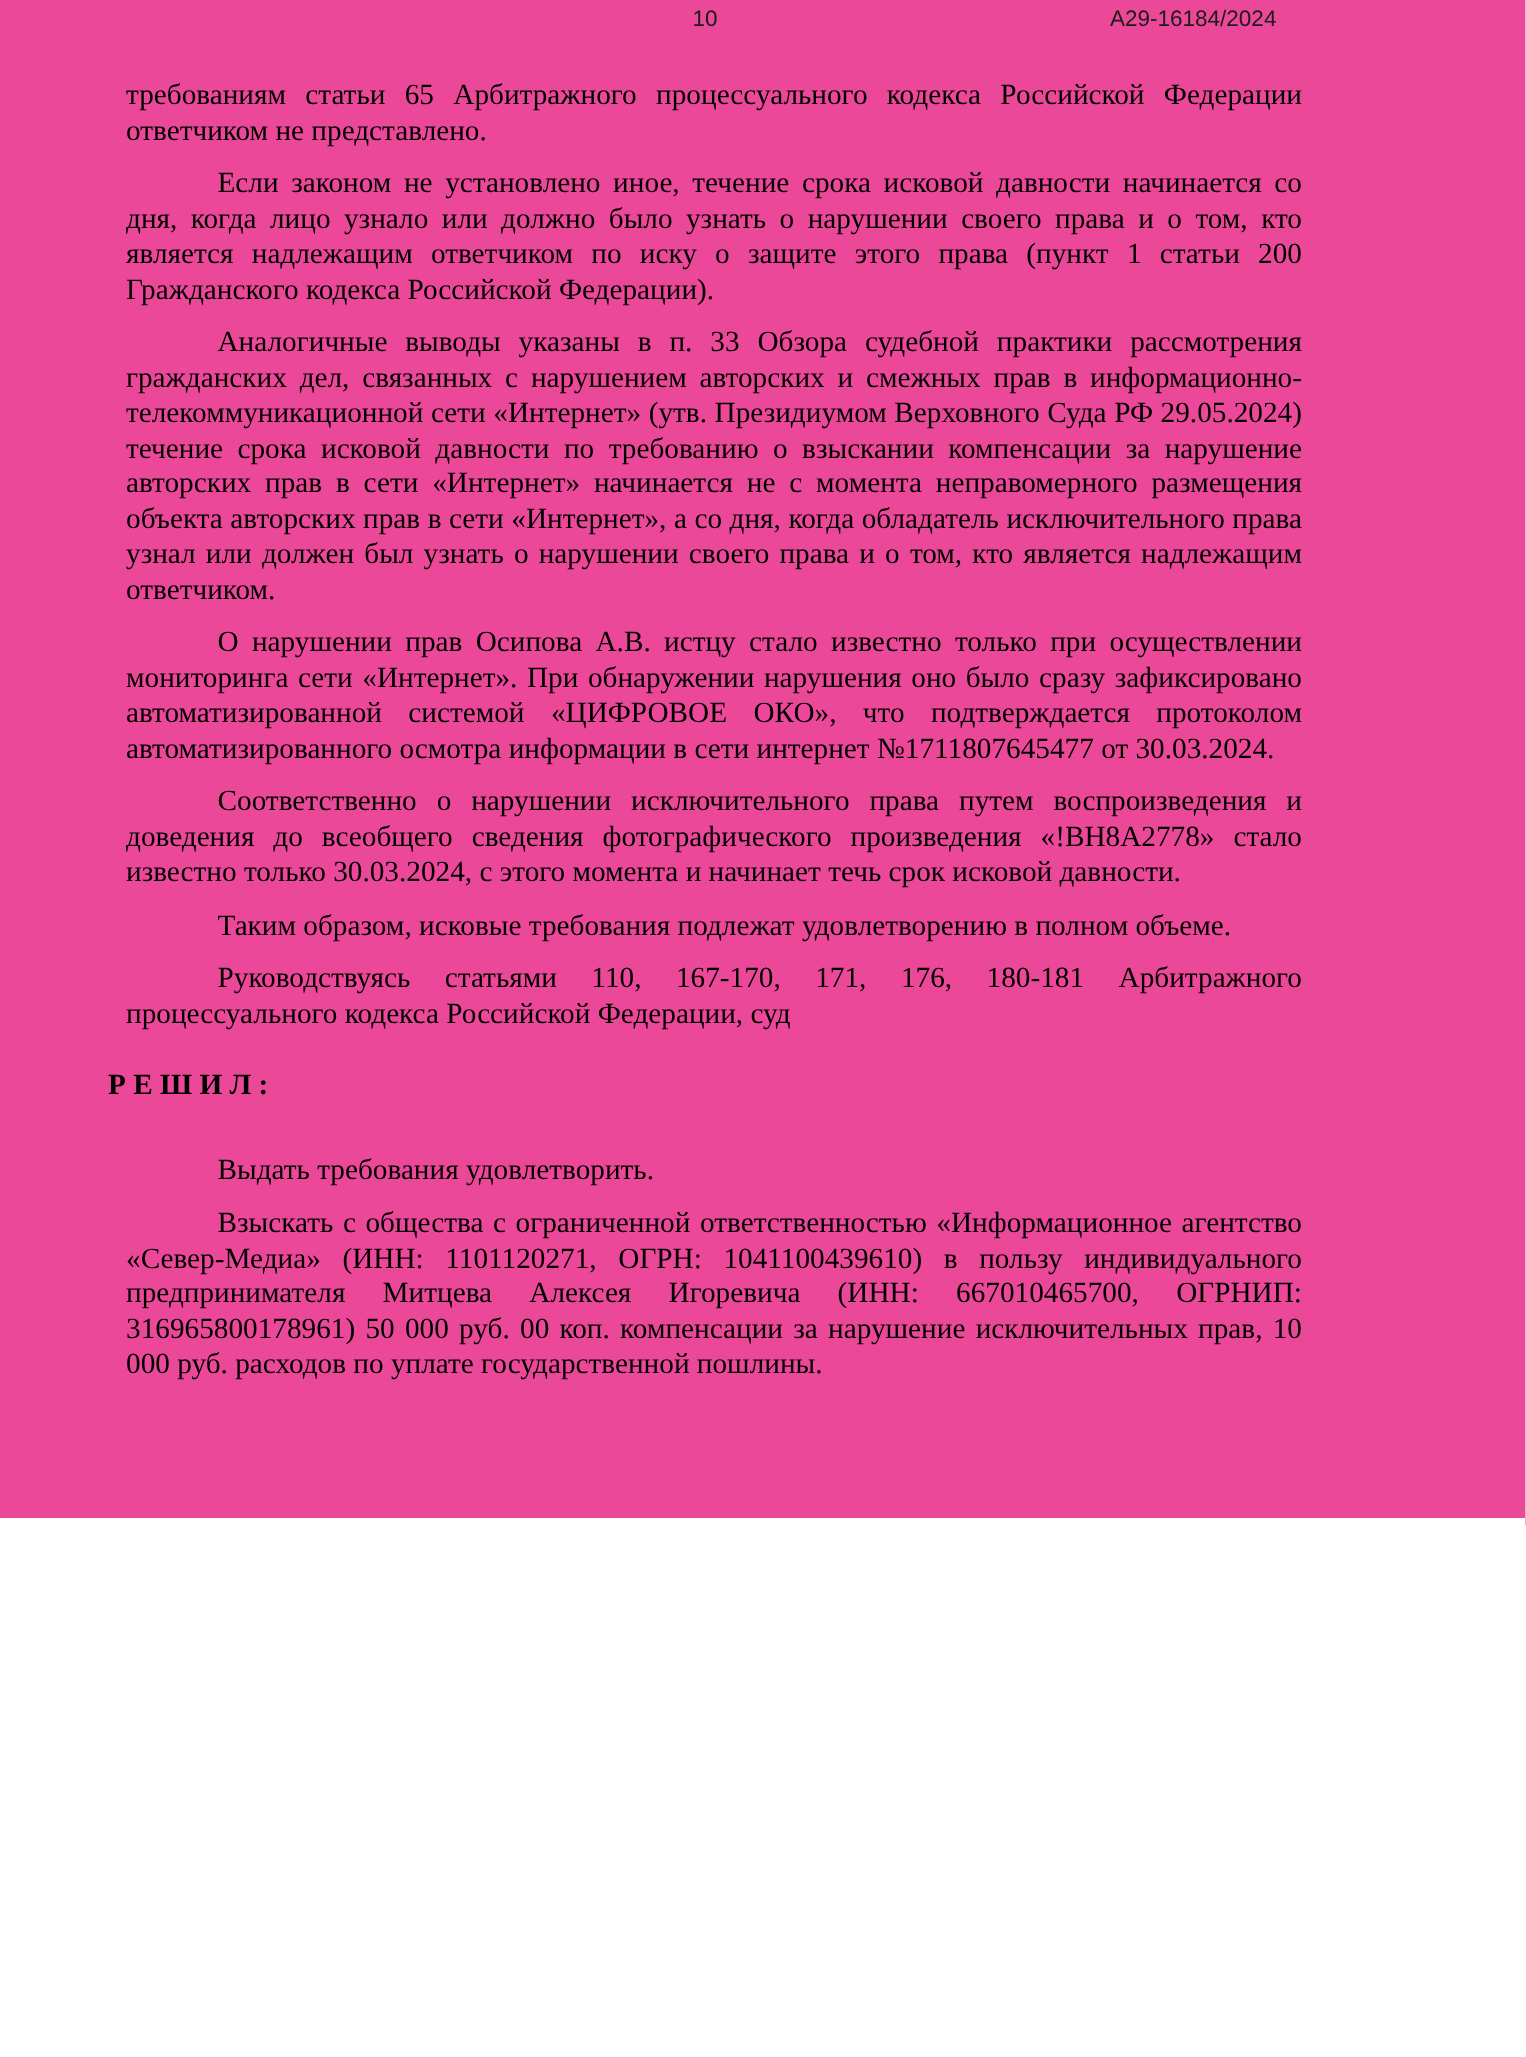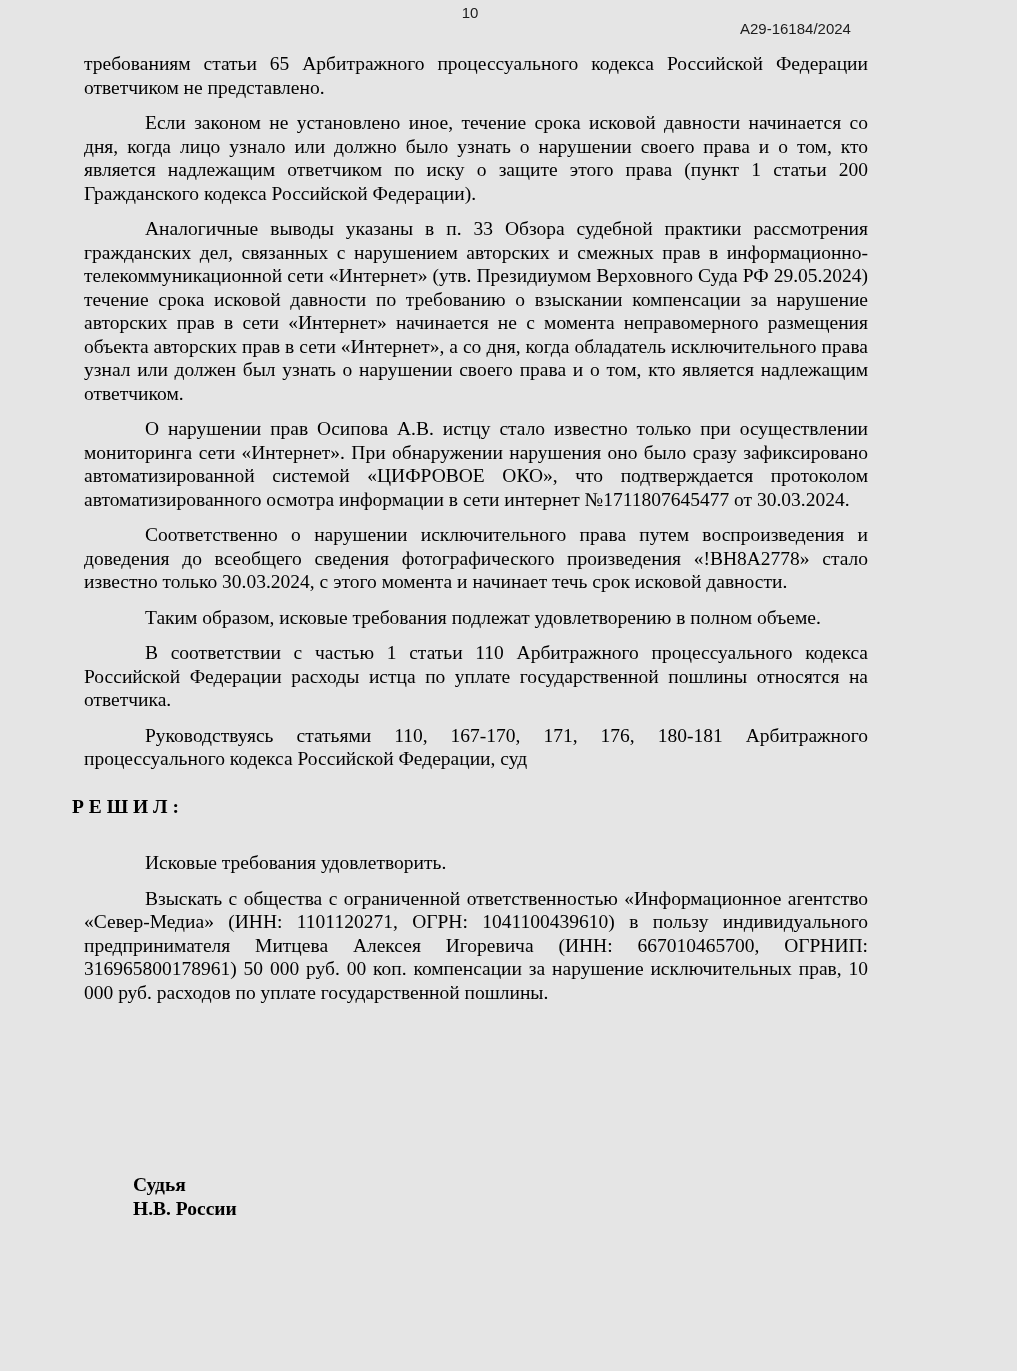--- a/index.html
+++ b/index.html
@@ -3,39 +3,39 @@
 <meta charset="utf-8">
 <style>
   html, body {
     margin: 0;
     padding: 0;
     background: #ffffff;
   }
   .page {
     position: relative;
     width: 1017px;
-    height: 1371px;
-    background: #e5e5e5;
+    height: 1012px;
+    background: #ec4899;
     color: #000000;
     font-family: "Liberation Serif", serif;
     overflow: hidden;
   }
   .header-pageno {
     position: absolute;
     top: 4px;
     left: 440px;
     width: 60px;
     text-align: center;
     font-family: "Liberation Sans", sans-serif;
     font-size: 15px;
     color: #1b1b1b;
   }
   .header-case {
     position: absolute;
-    top: 20px;
+    top: 4px;
     left: 740px;
     font-family: "Liberation Sans", sans-serif;
     font-size: 15px;
     color: #1b1b1b;
     white-space: nowrap;
   }
   .content {
     position: absolute;
     top: 40px;
     left: 72px;
@@ -113,26 +113,25 @@
 
   <div class="header-case">A29-16184/2024</div>
 
   <div class="content">
     <p class="noindent">требованиям статьи 65 Арбитражного процессуального кодекса Российской Федерации ответчиком не представлено.</p>
     <p>Если законом не установлено иное, течение срока исковой давности начинается со дня, когда лицо узнало или должно было узнать о нарушении своего права и о том, кто является надлежащим ответчиком по иску о защите этого права (пункт 1 статьи 200 Гражданского кодекса Российской Федерации).</p>
     <p>Аналогичные выводы указаны в п. 33 Обзора судебной практики рассмотрения гражданских дел, связанных с нарушением авторских и смежных прав в информационно-телекоммуникационной сети «Интернет» (утв. Президиумом Верховного Суда РФ 29.05.2024) течение срока исковой давности по требованию о взыскании компенсации за нарушение авторских прав в сети «Интернет» начинается не с момента неправомерного размещения объекта авторских прав в сети «Интернет», а со дня, когда обладатель исключительного права узнал или должен был узнать о нарушении своего права и о том, кто является надлежащим ответчиком.</p>
     <p>О нарушении прав Осипова А.В. истцу стало известно только при осуществлении мониторинга сети «Интернет». При обнаружении нарушения оно было сразу зафиксировано автоматизированной системой «ЦИФРОВОЕ ОКО», что подтверждается протоколом автоматизированного осмотра информации в сети интернет №1711807645477 от 30.03.2024.</p>
     <p>Соответственно о нарушении исключительного права путем воспроизведения и доведения до всеобщего сведения фотографического произведения «!BH8A2778» стало известно только 30.03.2024, с этого момента и начинает течь срок исковой давности.</p>
     <p>Таким образом, исковые требования подлежат удовлетворению в полном объеме.</p>
-    <p>В соответствии с частью 1 статьи 110 Арбитражного процессуального кодекса Российской Федерации расходы истца по уплате государственной пошлины относятся на ответчика.</p>
     <p>Руководствуясь статьями 110, 167-170, 171, 176, 180-181 Арбитражного процессуального кодекса Российской Федерации, суд</p>
 
     <div class="decision-heading">Р Е Ш И Л :</div>
 
-    <p>Исковые требования удовлетворить.</p>
+    <p>Выдать требования удовлетворить.</p>
     <p>Взыскать с общества с ограниченной ответственностью «Информационное агентство «Север-Медиа» (ИНН: 1101120271, ОГРН: 1041100439610) в пользу индивидуального предпринимателя Митцева Алексея Игоревича (ИНН: 667010465700, ОГРНИП: 316965800178961) 50 000 руб. 00 коп. компенсации за нарушение исключительных прав, 10 000 руб. расходов по уплате государственной пошлины.</p>
   </div>
 
   <div class="sig-row">
     <span>Судья</span>
     <span>Н.В. России</span>
   </div>
 
 
 </div>

